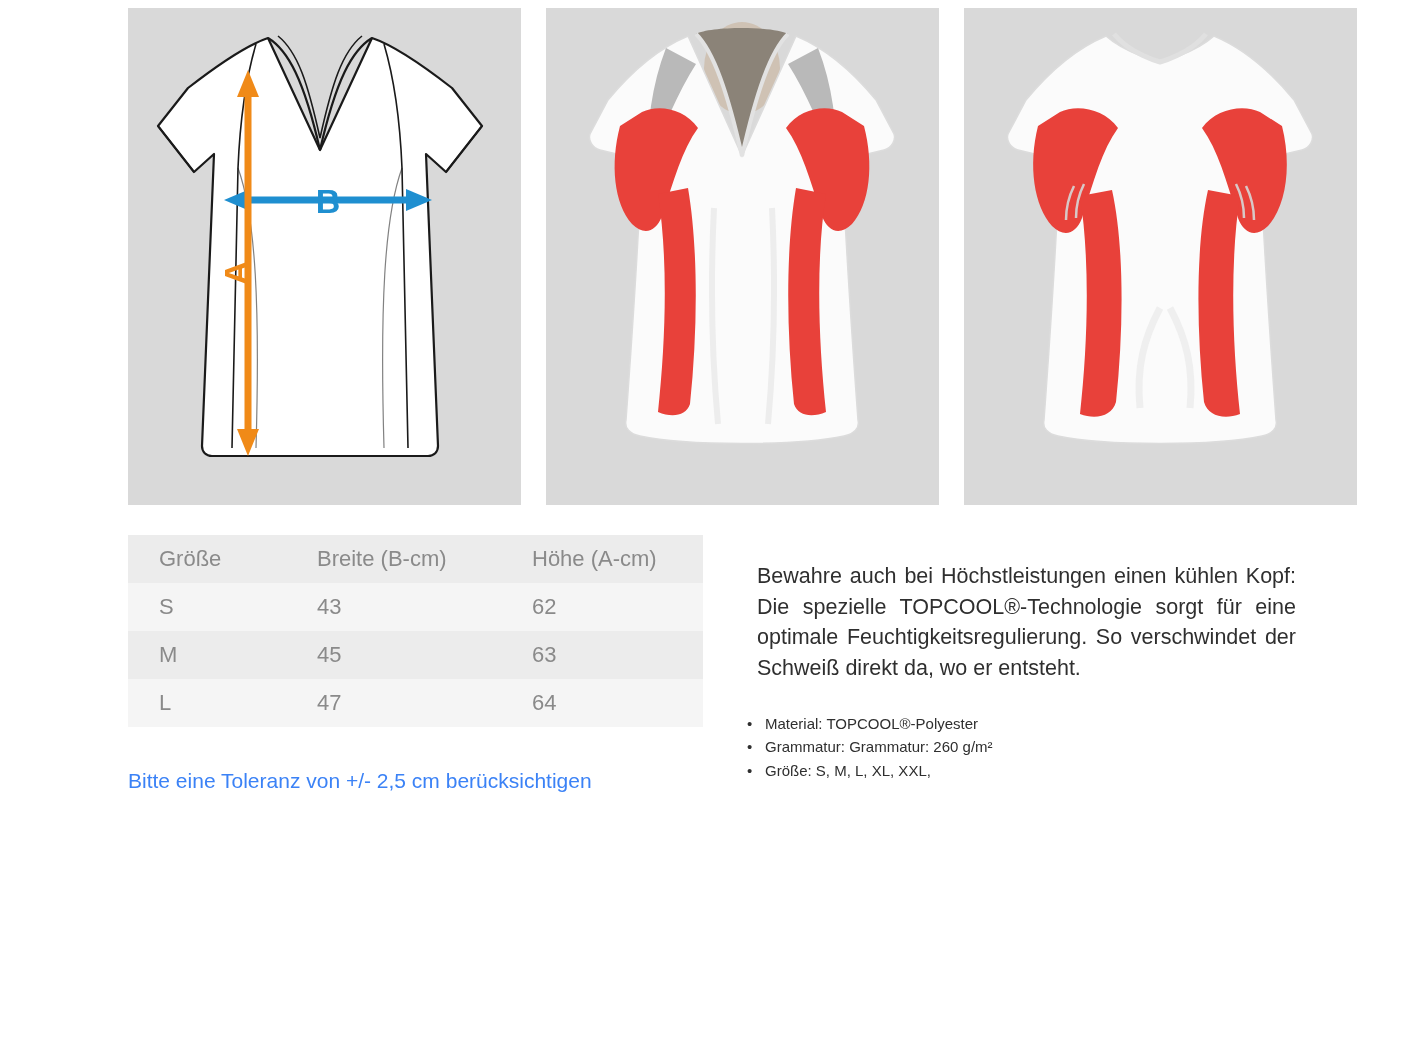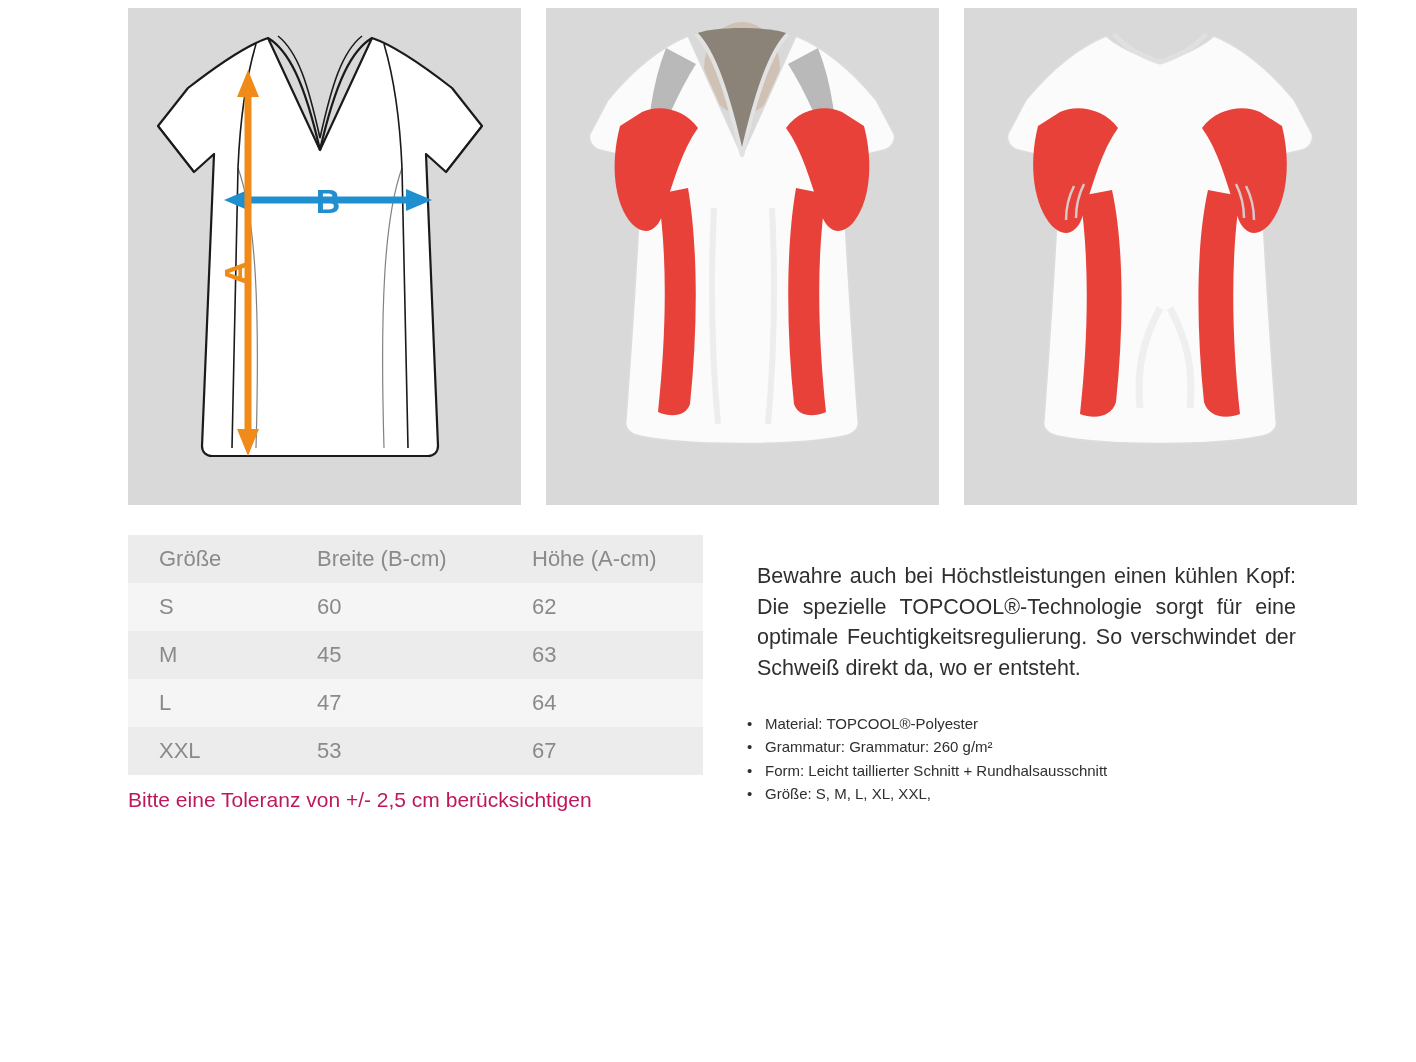--- a/index.html
+++ b/index.html
@@ -67,22 +67,22 @@
   }
   table.size-table thead tr { background: #ececec; }
   table.size-table tbody tr:nth-child(odd) { background: #f5f5f5; }
   table.size-table tbody tr:nth-child(even) { background: #ececec; }
   table.size-table col.c1 { width: 158px; }
   table.size-table col.c2 { width: 215px; }
   table.size-table col.c3 { width: 202px; }
 
   .tolerance {
     font-size: 21px;
-    color: #be185d;
-    margin-top: 13px;
+    color: #3b82f6;
+    margin-top: 42px;
     padding-left: 0px;
   }
 
   
   .desc-col {
     width: 575px;
     flex: none;
     padding-top: 8px;
   }
   .desc-p {
@@ -234,45 +234,39 @@
       <thead>
         <tr>
           <th>Größe</th>
           <th>Breite (B-cm)</th>
           <th>Höhe (A-cm)</th>
         </tr>
       </thead>
       <tbody>
         <tr>
           <td>S</td>
-          <td>60</td>
+          <td>43</td>
           <td>62</td>
         </tr>
         <tr>
           <td>M</td>
           <td>45</td>
           <td>63</td>
         </tr>
         <tr>
           <td>L</td>
           <td>47</td>
           <td>64</td>
-        </tr>
-        <tr>
-          <td>XXL</td>
-          <td>53</td>
-          <td>67</td>
         </tr>
       </tbody>
     </table>
     <div class="tolerance">Bitte eine Toleranz von +/- 2,5 cm berücksichtigen</div>
   </div>
 
   <div class="desc-col">
     <p class="desc-p">Bewahre auch bei Höchstleistungen einen kühlen Kopf: Die spezielle TOPCOOL®-Technologie sorgt für eine optimale Feuchtigkeitsregulierung. So verschwindet der Schweiß direkt da, wo er entsteht.</p>
     <ul class="specs">
       <li>Material: TOPCOOL®-Polyester</li>
       <li>Grammatur: Grammatur: 260 g/m²</li>
-      <li> Form: Leicht taillierter Schnitt + Rundhalsausschnitt</li>
       <li>Größe:  S, M, L, XL, XXL,</li>
     </ul>
   </div>
 </div>
 
 </body></html>

